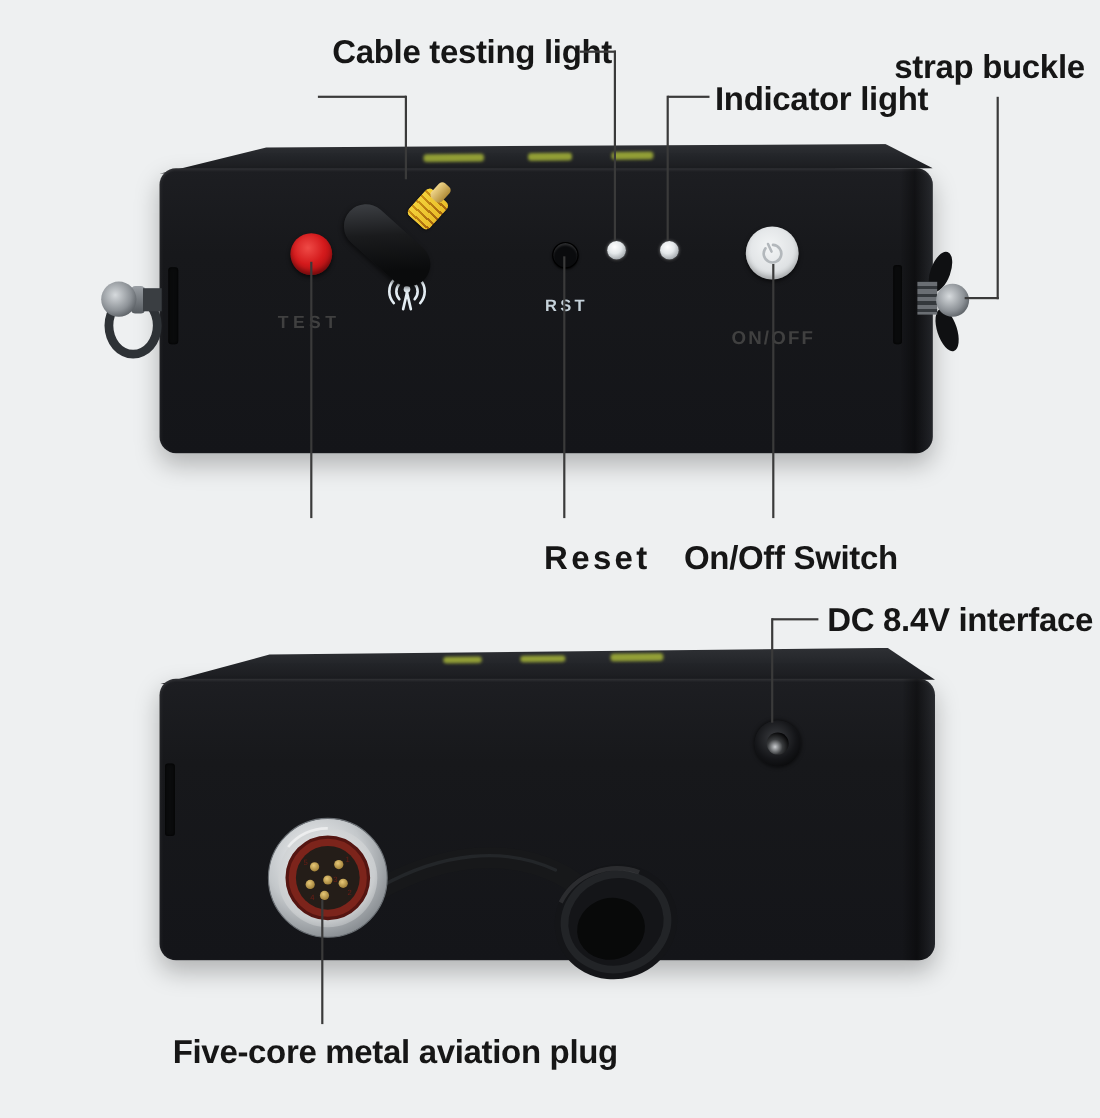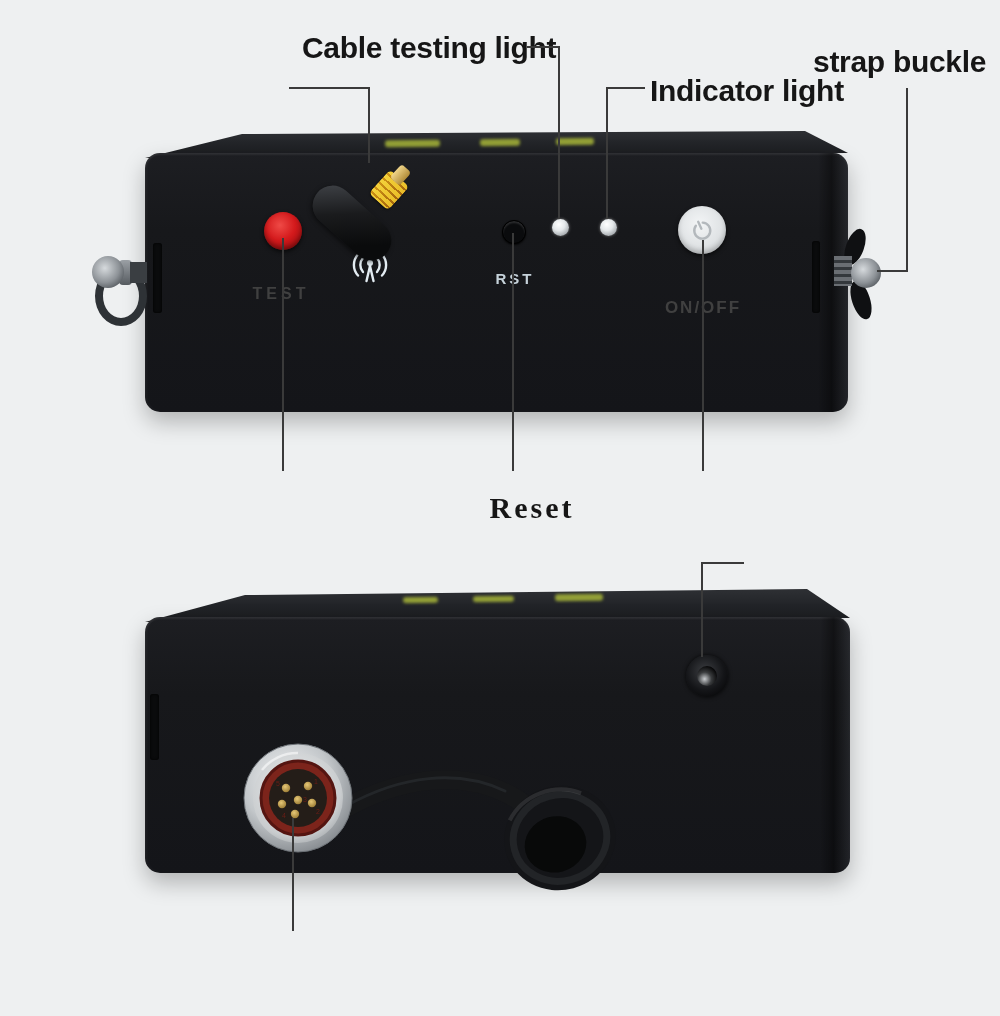--- a/index.html
+++ b/index.html
@@ -142,22 +142,24 @@
   <div class="btn-pwr">
     <svg width="22" height="22" viewBox="0 0 22 22">
       <g stroke="#b3b8bc" stroke-width="2.4" fill="none" stroke-linecap="round" transform="rotate(-25 11 11)">
         <path d="M7.2 4.6 A8 8 0 1 0 14.8 4.6"></path>
         <path d="M11 2 L11 9.5"></path>
       </g>
     </svg>
   </div>
   <div class="devtxt" style="left:653px;top:282px;width:100px;font-size:17px;letter-spacing:2px;margin-top:16px;">ON/OFF</div>
 
-  <div class="ann ctr" style="left:482px;top:491px;width:100px;letter-spacing:3px;font-family:Liberation Serif, serif;">Reset</div>
-
+  <div class="ann ctr" style="left:493px;top:491px;width:100px;letter-spacing:3px;">Reset</div>
+  <div class="ann ctr" style="left:619px;top:491px;width:200px;">On/Off Switch</div>
+
+  <div class="ann" style="left:752px;top:548px;">DC 8.4V interface</div>
   <div class="ln h" style="left:702px;top:562px;width:42px;"></div>
   <div class="ln v" style="left:701px;top:562px;height:95px;"></div>
 
   <div class="topface tf2"></div>
   <div class="gbar" style="left:403px;top:597px;width:35px;height:6px;"></div>
   <div class="gbar" style="left:473px;top:596px;width:41px;height:6px;"></div>
   <div class="gbar" style="left:555px;top:594px;width:48px;height:7px;"></div>
 
   <div class="front ff2">
     <div class="sideshade"></div>
@@ -210,14 +212,15 @@
       <text x="74" y="44">1</text>
       <text x="76" y="74">2</text>
       <text x="63" y="62">3</text>
       <text x="42" y="78">4</text>
       <text x="36" y="46">5</text>
     </g>
     <path d="M22 30 A 45 45 0 0 1 58 13" stroke="rgba(255,255,255,.55)" stroke-width="2.5" fill="none"></path>
   </svg>
 
   <div class="ln v" style="left:292px;top:818px;height:113px;"></div>
+  <div class="ann ctr" style="left:157px;top:940px;width:332px;">Five-core metal aviation plug</div>
 
 </div>
 
 </body></html>

